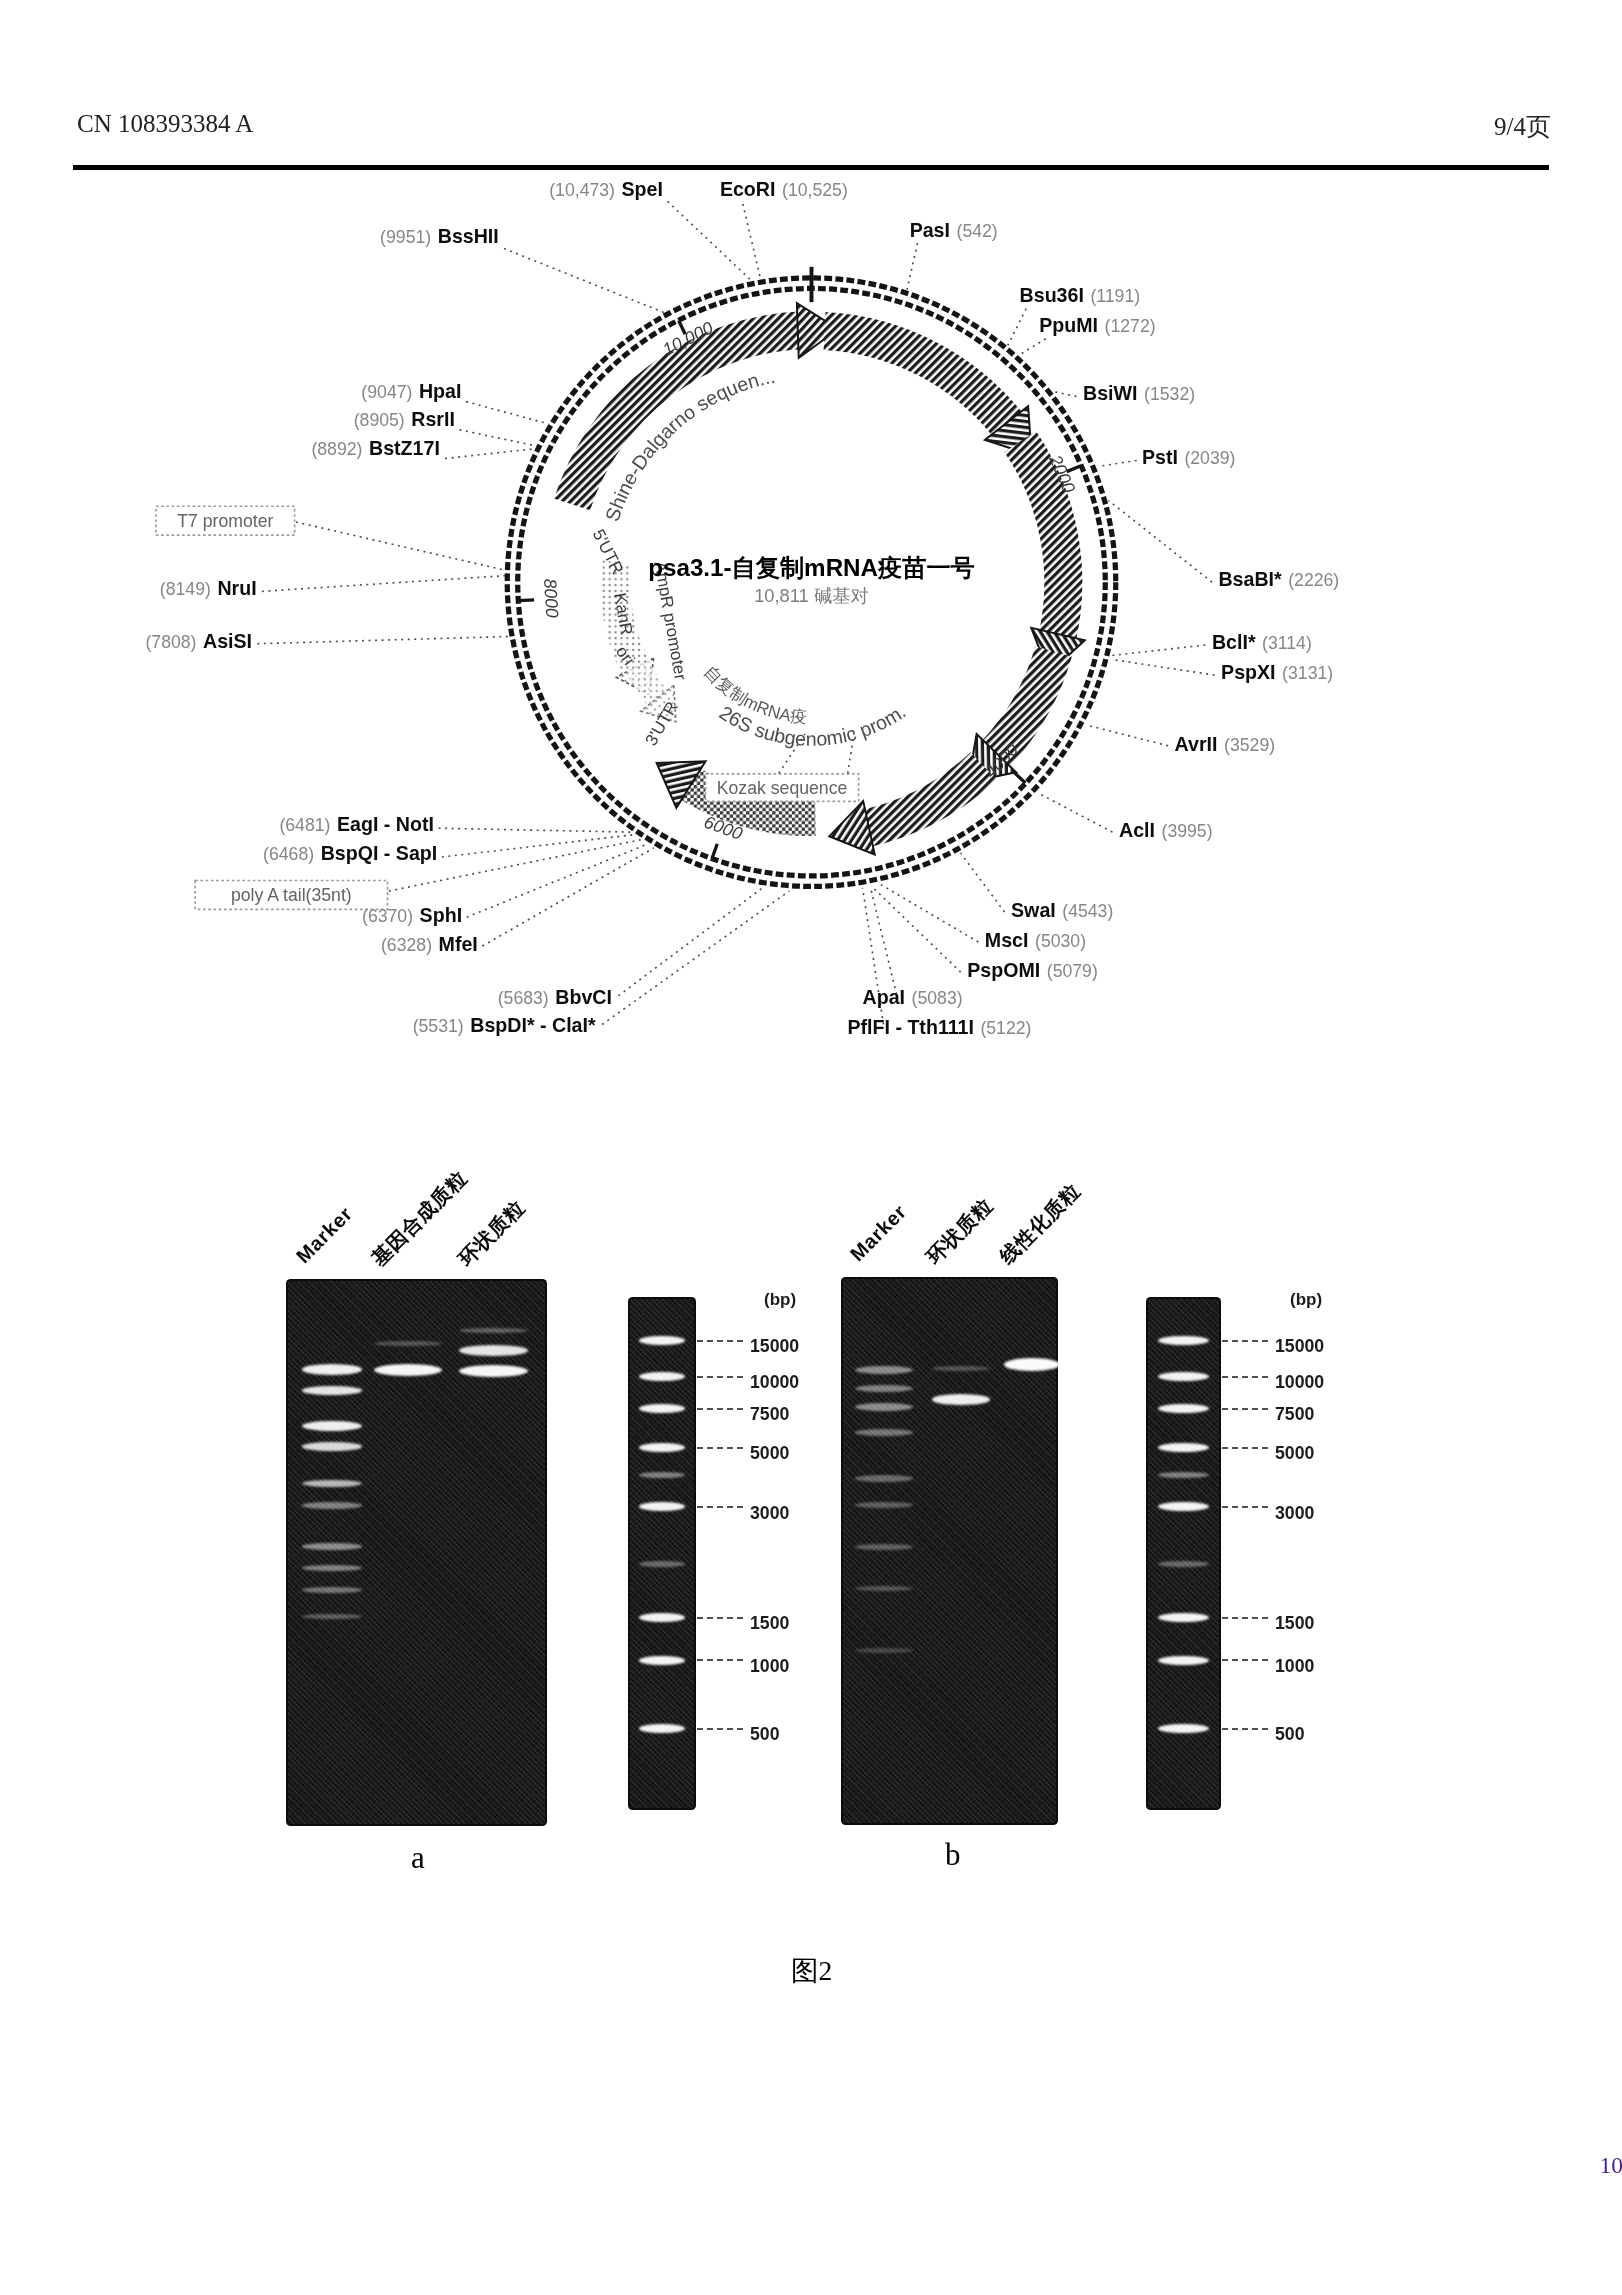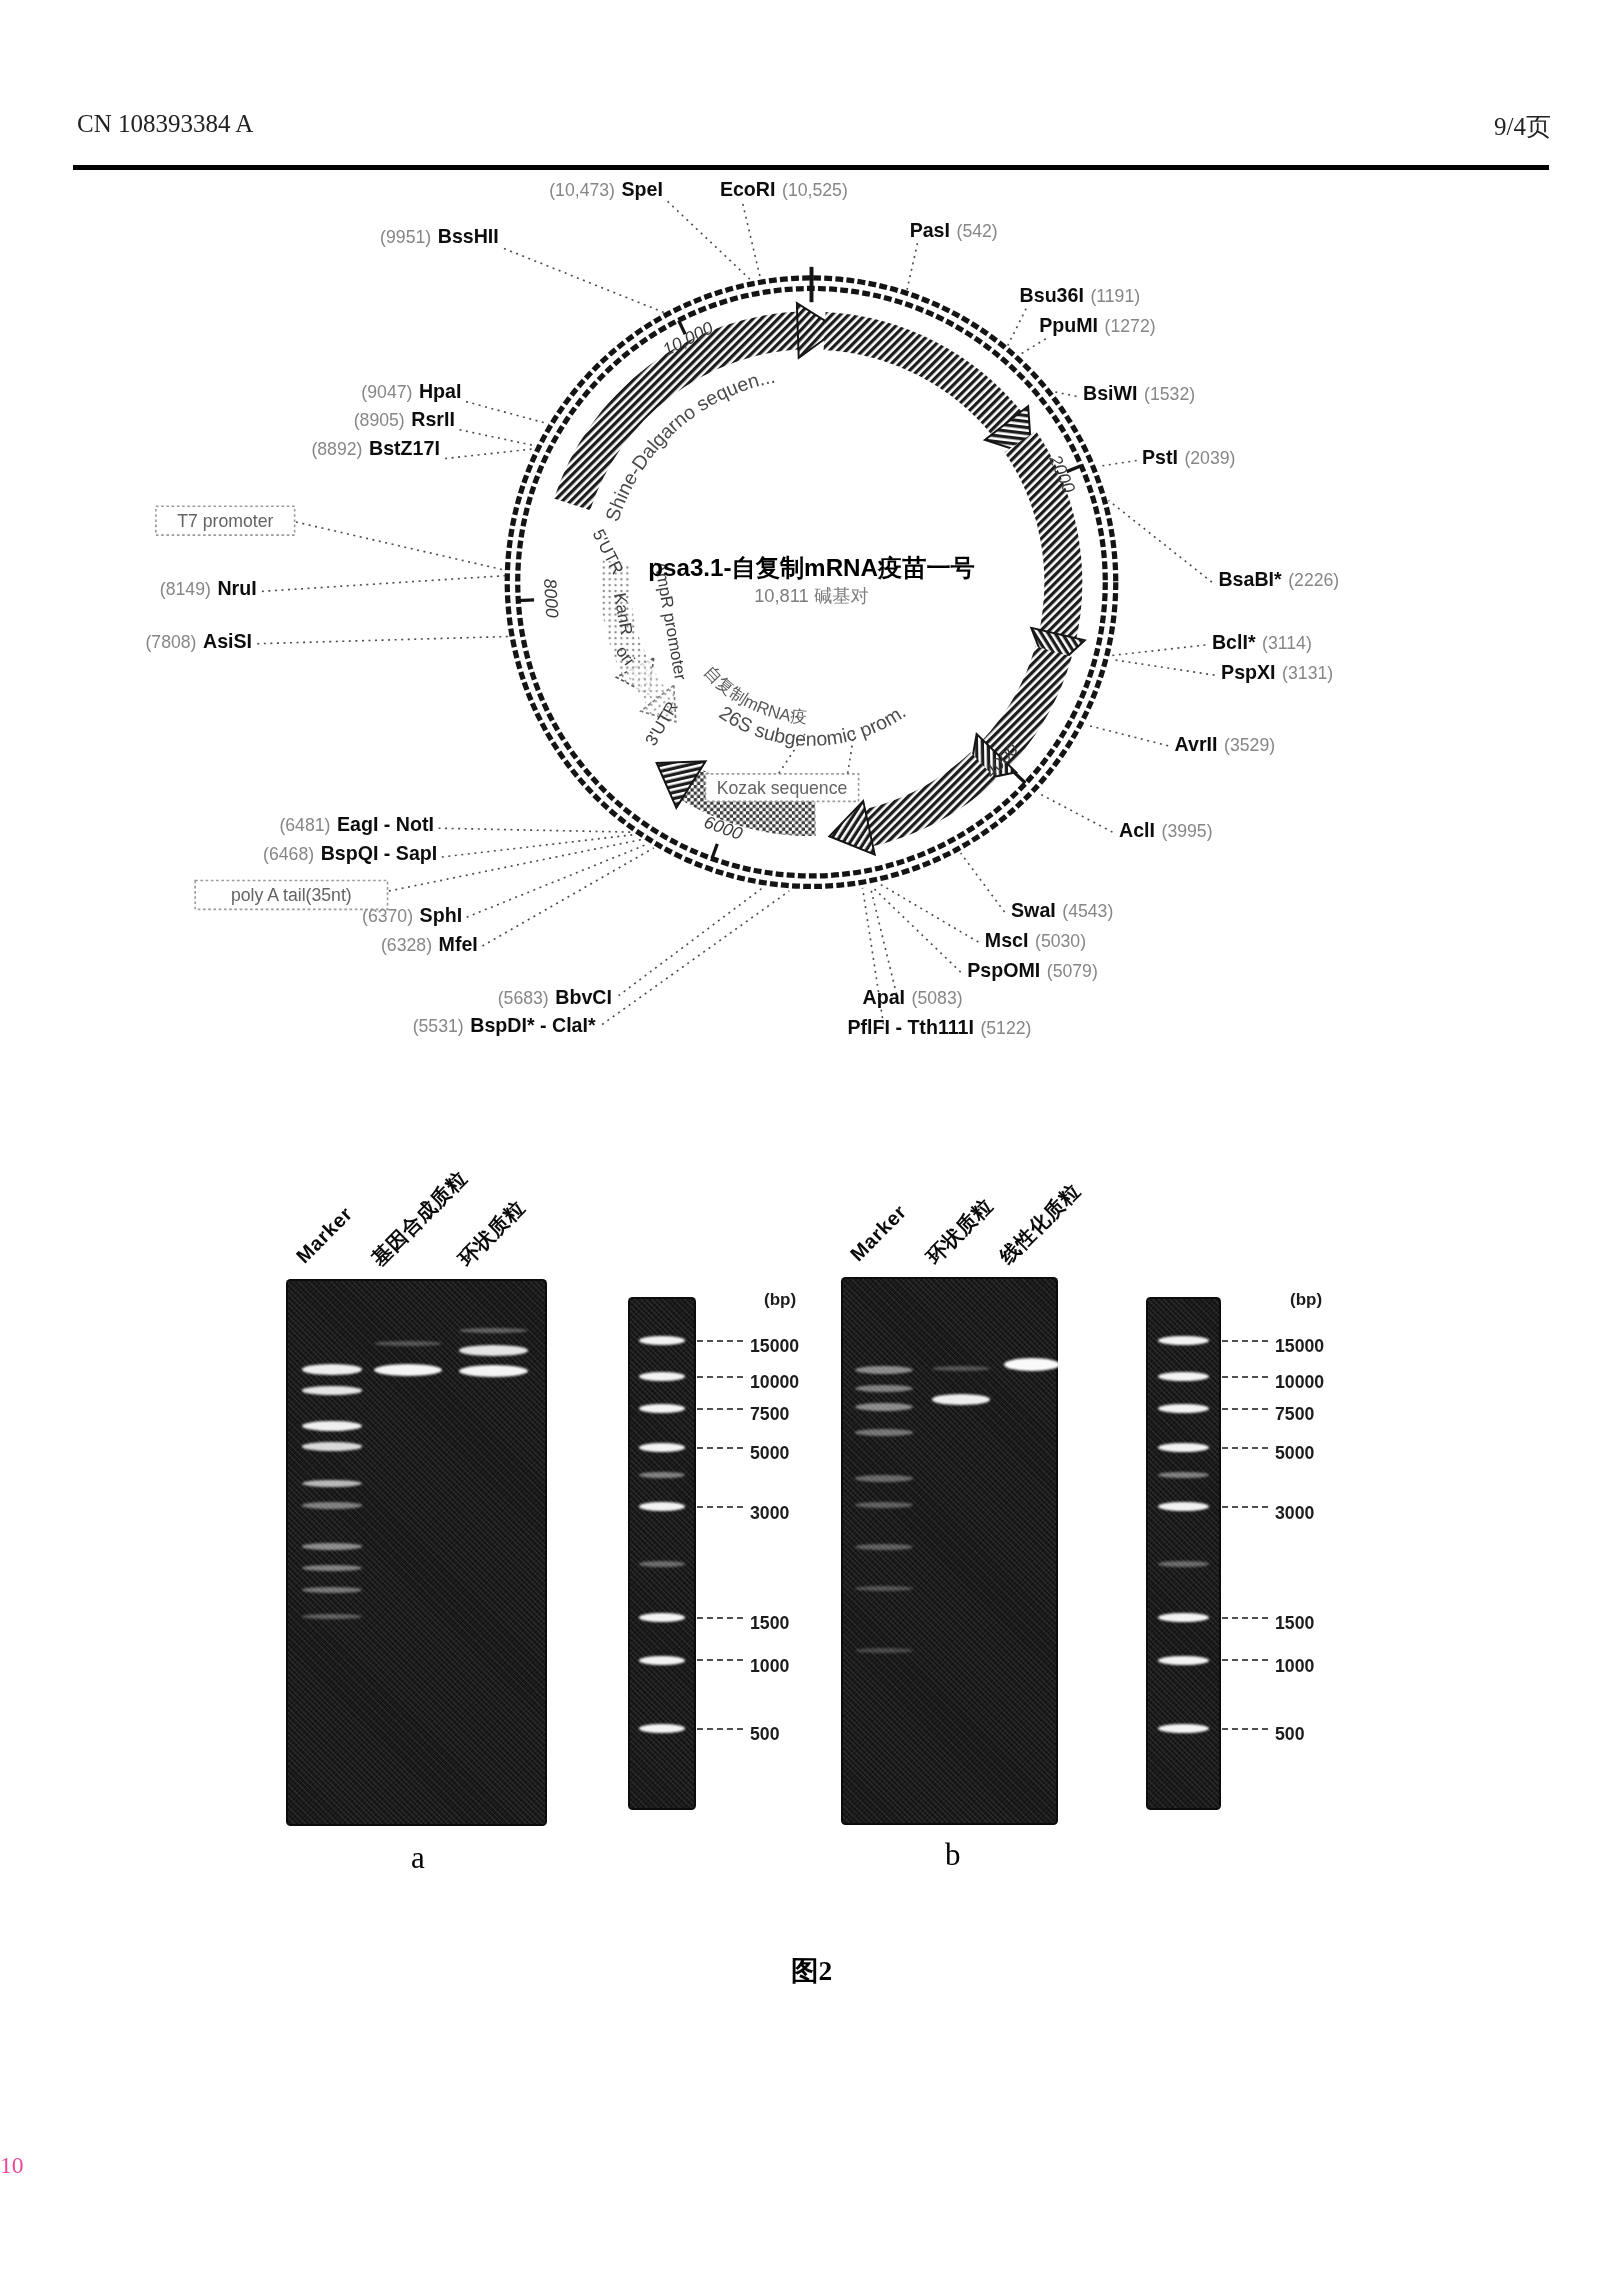--- a/index.html
+++ b/index.html
@@ -7,21 +7,21 @@
         font-family:"Liberation Sans",sans-serif;color:#111;overflow:hidden;margin:0 auto;}
   
   .pat-no{position:absolute;top:110px;left:77px;font:400 25px "Liberation Serif",serif;color:#222;}
   .doc-title{position:absolute;top:96px;left:0;width:100%;text-align:center;
              font:700 38px "Liberation Serif",serif;letter-spacing:23.6px;color:#000;}
   .page-ind{position:absolute;top:110px;right:72px;font:400 25px "Liberation Serif",serif;color:#222;}
   .rule{position:absolute;top:165px;left:73px;width:1476px;height:5.2px;background:#000;}
   
   .caption{position:absolute;left:0;width:100%;text-align:center;font:400 27.5px "Liberation Serif",serif;color:#000;}
   .panel-letter{position:absolute;font:400 31px "Liberation Serif",serif;color:#000;}
-  .pageno{position:absolute;left:0;width:100%;text-align:left;font:400 23.6px "Liberation Serif",serif;color:#ec4899;}
+  .pageno{position:absolute;left:0;width:100%;text-align:right;font:400 23.6px "Liberation Serif",serif;color:#4c1d95;}
   
   svg text{font-family:"Liberation Sans",sans-serif;}
   .ename{font-size:30px;font-weight:700;fill:#0d0d0d;}
   .epos{font-size:27px;font-weight:400;fill:#868686;}
   .tick{font-size:27px;font-style:italic;fill:#3a3a3a;}
   .ptitle{font-size:37px;font-weight:700;fill:#000;}
   .psub{font-size:28px;fill:#7d7d7d;}
   .arctext{font-size:30px;fill:#4c4c4c;}
   .arcsmall{font-size:26px;fill:#5a5a5a;}
   .ifeat{font-size:26px;fill:#3c3c3c;}
@@ -216,21 +216,21 @@
   <div class="lane-label" style="left:862px;top:1243px;">Marker</div>
   <div class="lane-label" style="left:940px;top:1243px;">环状质粒</div>
   <div class="lane-label" style="left:1013px;top:1243px;">线性化质粒</div>
   <div class="gel" style="left:843px;top:1279px;width:213px;height:544px;"></div>
   <div class="gel" style="left:1148px;top:1299px;width:71px;height:509px;"></div>
   <div class="bp-unit" style="left:1290px;top:1290px;">(bp)</div>
 
   <div class="panel-letter" style="left:411px;top:1840px;">a</div>
   <div class="panel-letter" style="left:945px;top:1837px;">b</div>
 
-  <div class="caption" style="top:1953px;font-weight:bold;">图2</div>
+  <div class="caption" style="top:1953px;">图2</div>
   <div class="pageno" style="top:2152px;">10</div>
 <div class="band" style="left: 302px; top: 1364px; width: 60px; height: 10.5px; opacity: 0.95;"></div>
     <div class="band" style="left: 302px; top: 1386px; width: 60px; height: 8.5px; opacity: 0.9;"></div>
     <div class="band" style="left: 302px; top: 1421px; width: 60px; height: 9.8px; opacity: 0.95;"></div>
     <div class="band" style="left: 302px; top: 1442px; width: 60px; height: 8.5px; opacity: 0.85;"></div>
     <div class="band" style="left: 302px; top: 1480px; width: 60px; height: 7.2px; opacity: 0.7;"></div>
     <div class="band" style="left: 302px; top: 1502px; width: 60px; height: 6.5px; opacity: 0.45;"></div>
     <div class="band" style="left: 302px; top: 1543px; width: 60px; height: 6.5px; opacity: 0.5;"></div>
     <div class="band" style="left: 302px; top: 1565px; width: 60px; height: 5.9px; opacity: 0.45;"></div>
     <div class="band" style="left: 302px; top: 1587px; width: 60px; height: 5.9px; opacity: 0.4;"></div>

